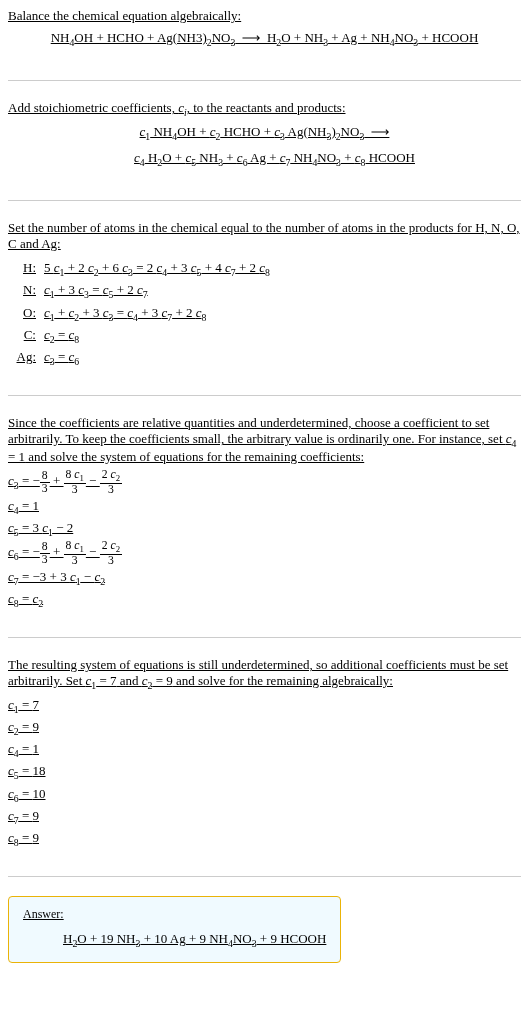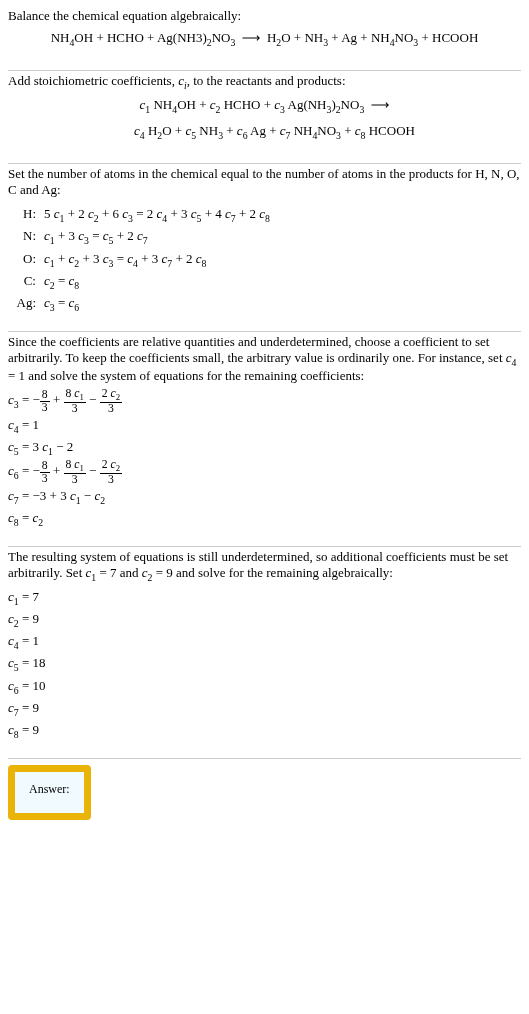--- a/index.html
+++ b/index.html
@@ -7,22 +7,23 @@
       padding: 8px;
       font-family: Georgia, 'Times New Roman', serif;
       font-size: 13px;
       color: #000;
       background: #fff;
       width: 529px;
       box-sizing: border-box;
     }
     .section {
       border-bottom: 1px solid #ccc;
-      padding-bottom: 16px;
-      margin-bottom: 2px;
+      padding-bottom: 26px;
+      margin-bottom: 19px;
+      text-decoration: underline;
     }
     .no-border {
       border-bottom: none;
     }
     .intro-text {
       margin-bottom: 4px;
     }
     .equation {
       font-family: Georgia, serif;
       margin: 4px 0;
@@ -68,21 +69,21 @@
       display: block;
       border-bottom: 1px solid #000;
       padding: 0 2px;
     }
     .frac .den {
       display: block;
       padding: 0 2px;
     }
     .answer-box {
       background: #f0faff;
-      border: 7px solid #eab308;
+      border: 1px solid #eab308;
       border-radius: 4px;
       padding: 10px 14px;
       margin-top: 6px;
       width: fit-content;
     }
     .answer-label {
       font-size: 12px;
       margin-bottom: 6px;
     }
     .answer-eq {
@@ -181,14 +182,17 @@
     <div class="coeff-row"><span class="italic">c</span><sub>5</sub> = <span>18</span></div>
     <div class="coeff-row"><span class="italic">c</span><sub>6</sub> = <span>10</span></div>
     <div class="coeff-row"><span class="italic">c</span><sub>7</sub> = <span>9</span></div>
     <div class="coeff-row"><span class="italic">c</span><sub>8</sub> = <span>9</span></div>
   </div>
 </div>
 
 <div class="section no-border">
   <div class="answer-box">
     <div class="answer-label">Answer:</div>
+    <div class="answer-eq answer-eq-line2">
+      H<sub>2</sub>O + 19 NH<sub>3</sub> + 10 Ag + 9 NH<sub>4</sub>NO<sub>3</sub> + 9 HCOOH
+    </div>
   </div>
 </div>
 
 </body></html>

